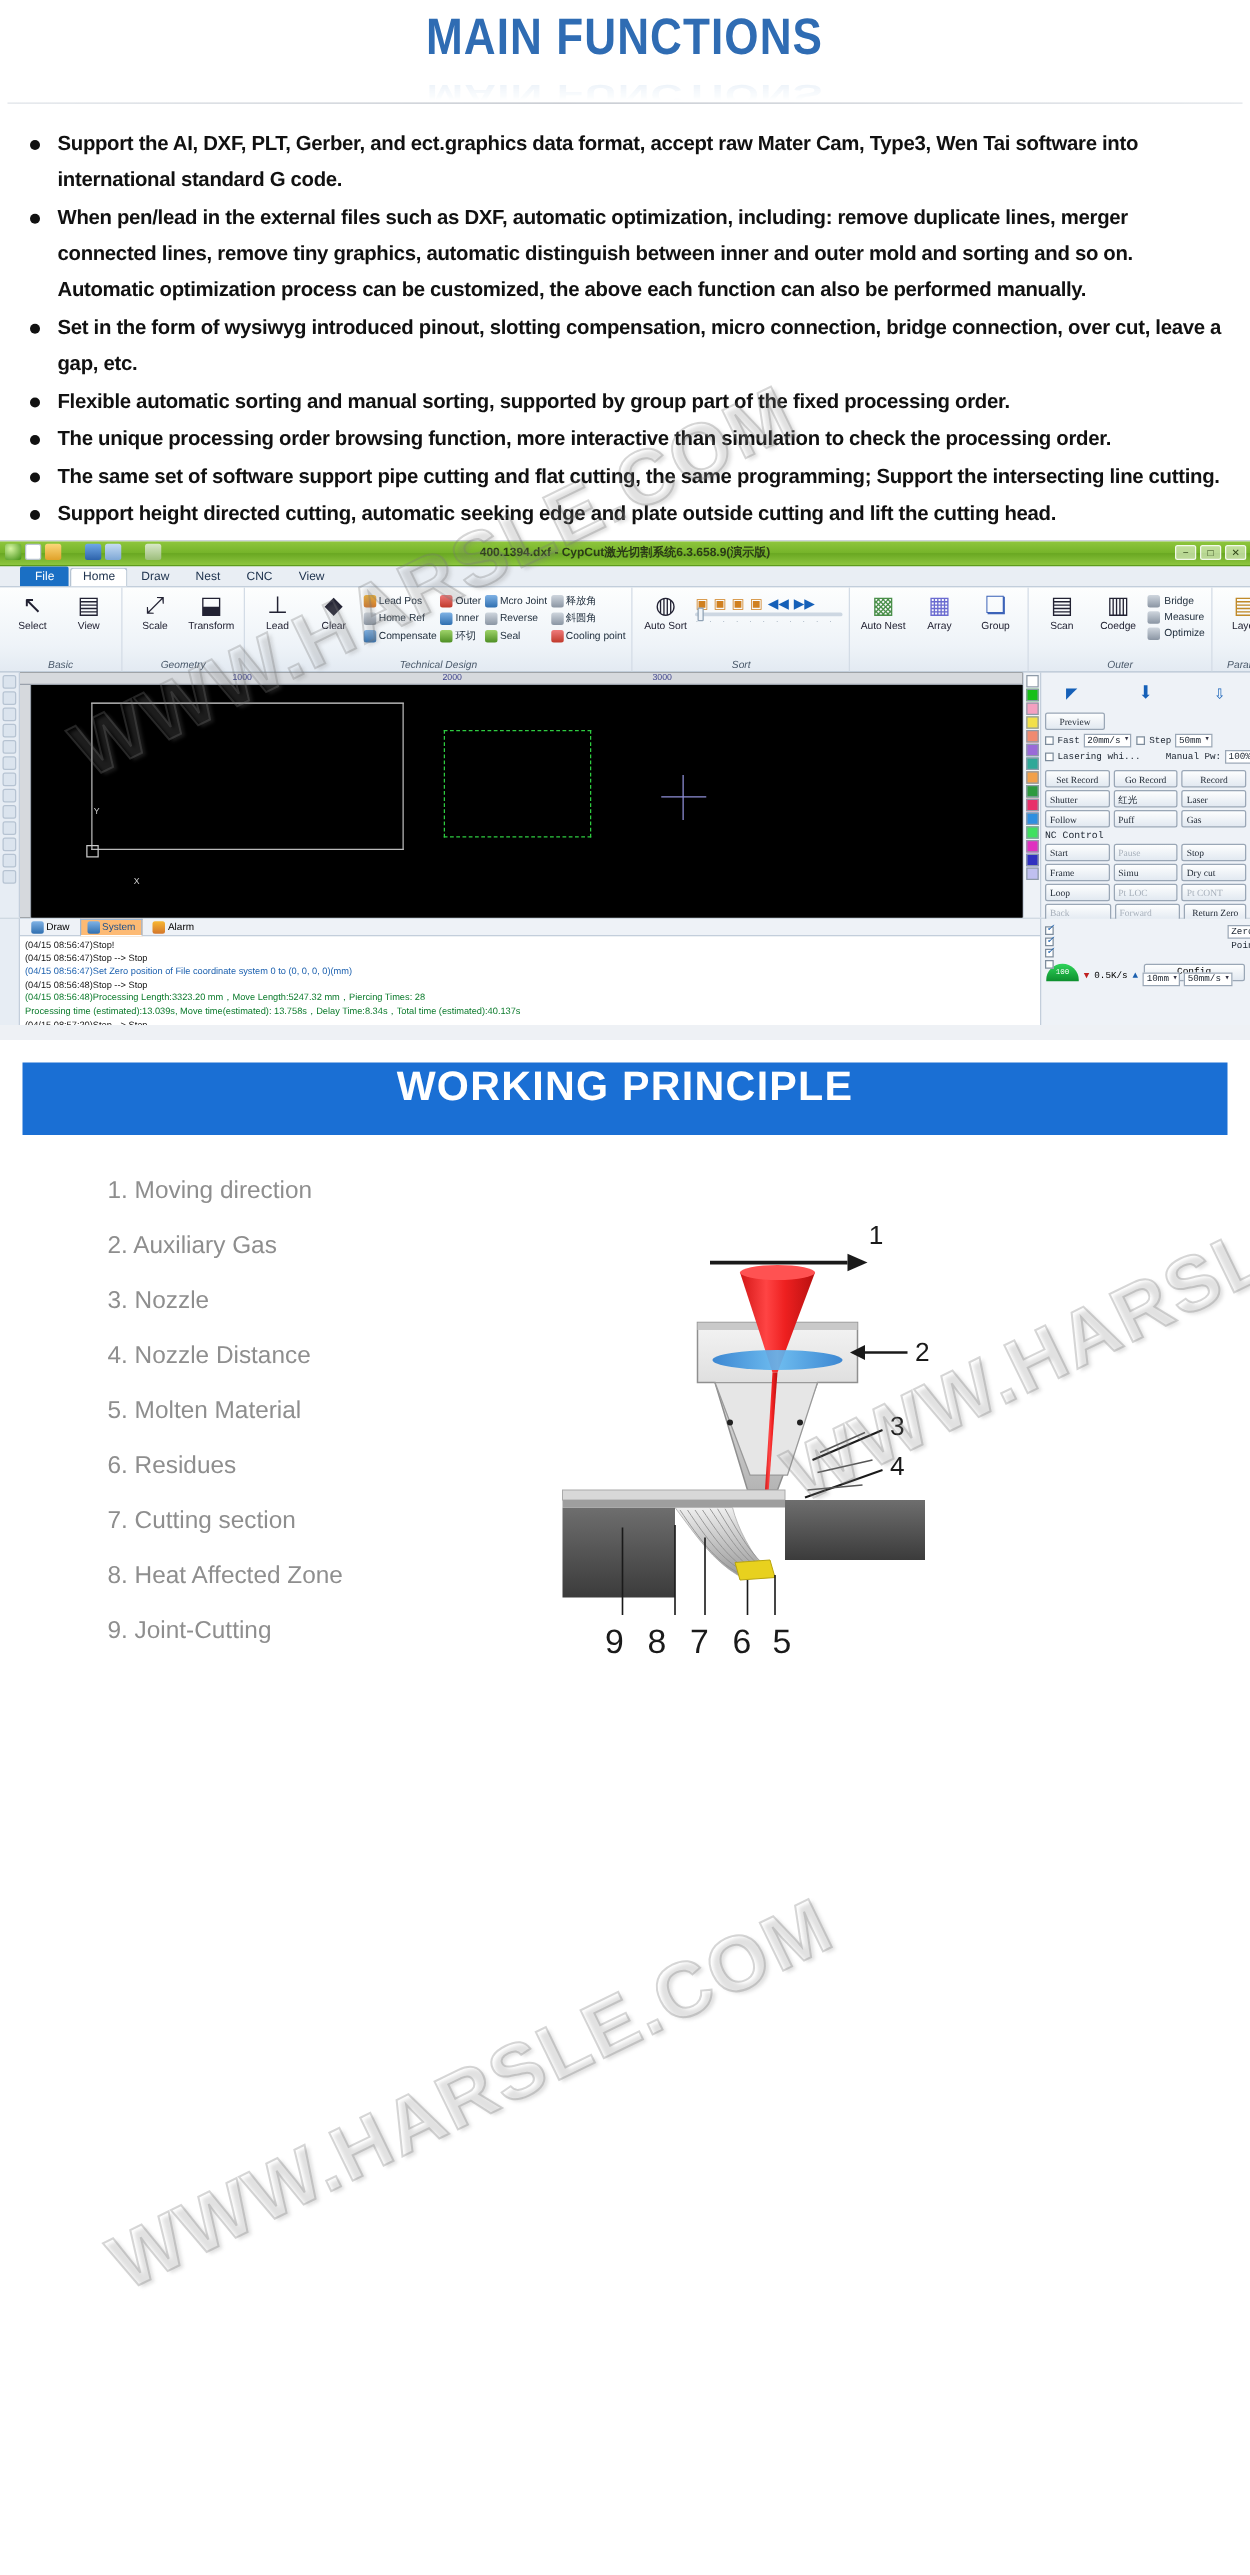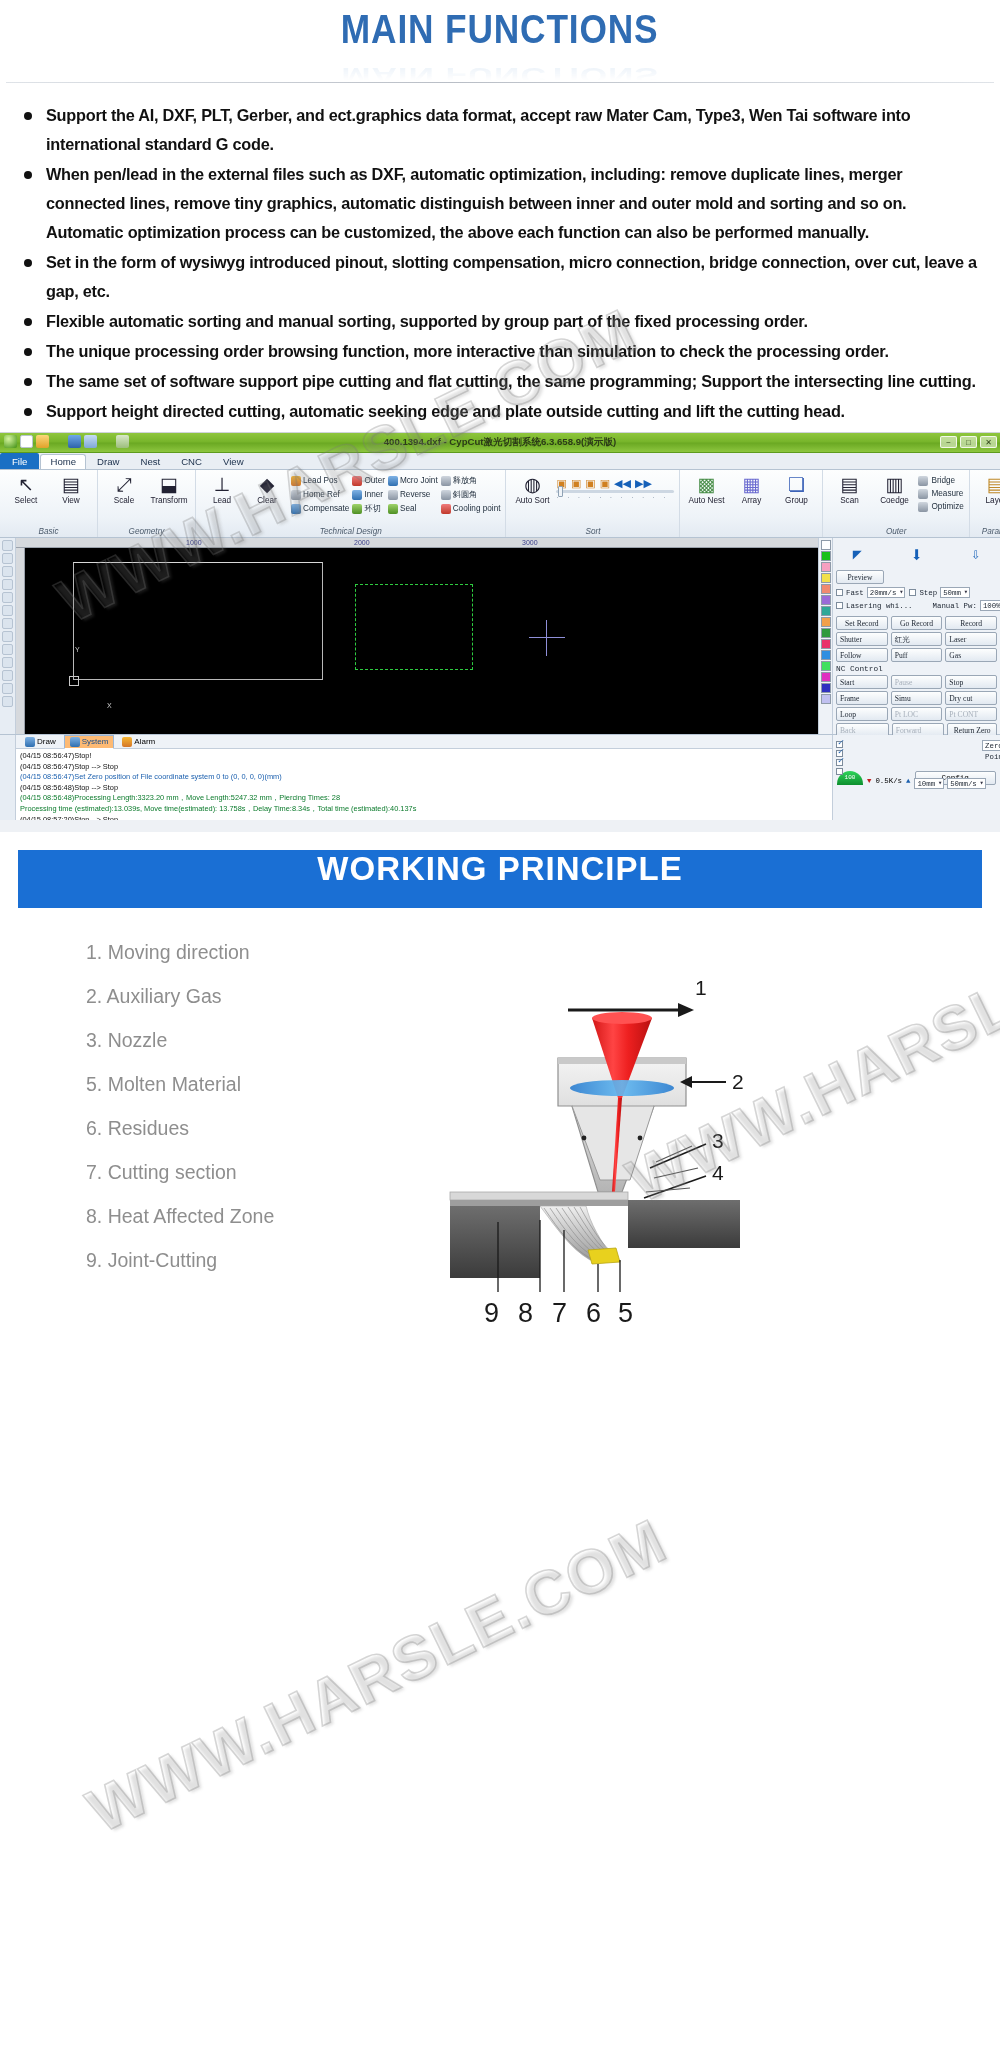--- a/index.html
+++ b/index.html
@@ -85,21 +85,21 @@
   }
   .tbar-btns { position: absolute; right: 3px; top: 3px; display: flex; gap: 3px; }
   .tbar-btns span {
     width: 17px; height: 12px; background: rgba(255,255,255,.5);
     border: 1px solid rgba(255,255,255,.8); border-radius: 2px;
     font-size: 8px; line-height: 11px; text-align: center; color: #2f4418;
   }
   
   .tabs {
     height: 17px; background: #e9eef4; border-bottom: 1px solid #b5c3d2;
-    display: flex; align-items: flex-end; padding-left: 0; gap: 1px;
+    display: flex; align-items: flex-end; padding-left: 16px; gap: 1px;
   }
   .tab {
     font-size: 9.6px; padding: 1px 9px 2px 9px; color: #20344f;
     border: 1px solid transparent; border-bottom: none;
   }
   .tab.file { background: #1a6fc4; color: #fff; border-radius: 2px 2px 0 0; padding: 2px 11px; }
   .tab.active { background: #fff; border-color: #b5c3d2; border-radius: 3px 3px 0 0; }
   
   .ribbon {
     height: 68px; background: linear-gradient(to bottom, #fdfefe 0%, #eef3f8 70%, #e3eaf2 100%);
@@ -649,20 +649,21 @@
 <section class="sec-wp">
   <div class="wp-banner">
     <h2>WORKING PRINCIPLE</h2>
   </div>
 
   <div class="wp-body">
     <ul class="wp-list">
       <li>1. Moving direction</li>
       <li>2. Auxiliary Gas</li>
       <li>3. Nozzle</li>
+      <li>4. Nozzle Distance</li>
       <li>5. Molten Material</li>
       <li>6. Residues</li>
       <li>7. Cutting section</li>
       <li>8. Heat Affected Zone</li>
       <li>9. Joint-Cutting</li>
     </ul>
 
     <div class="wp-fig">
       <svg width="540" height="400" viewBox="0 0 540 400">
         <defs>

